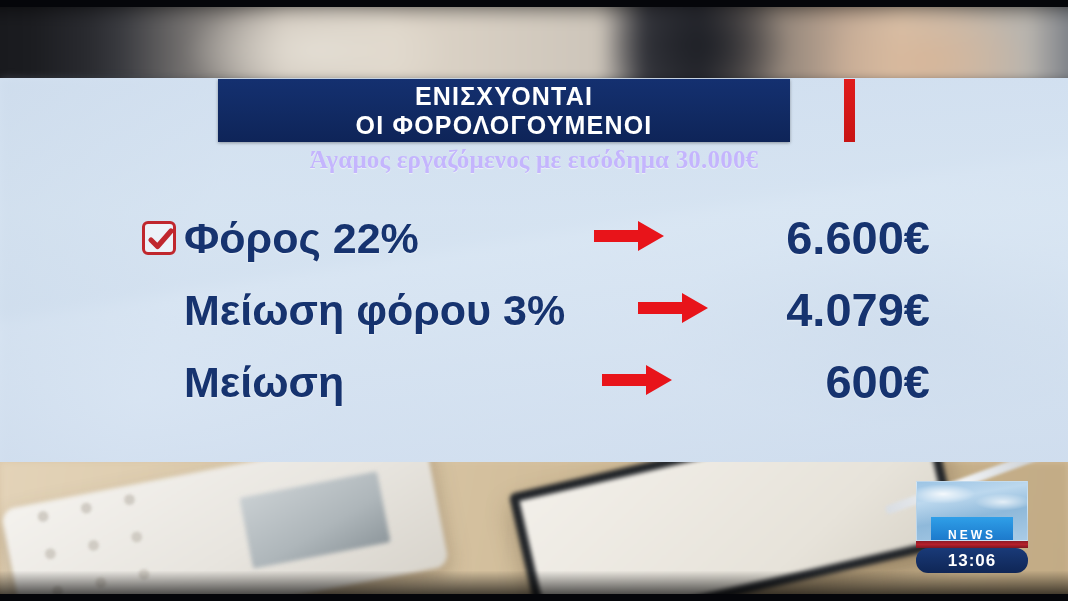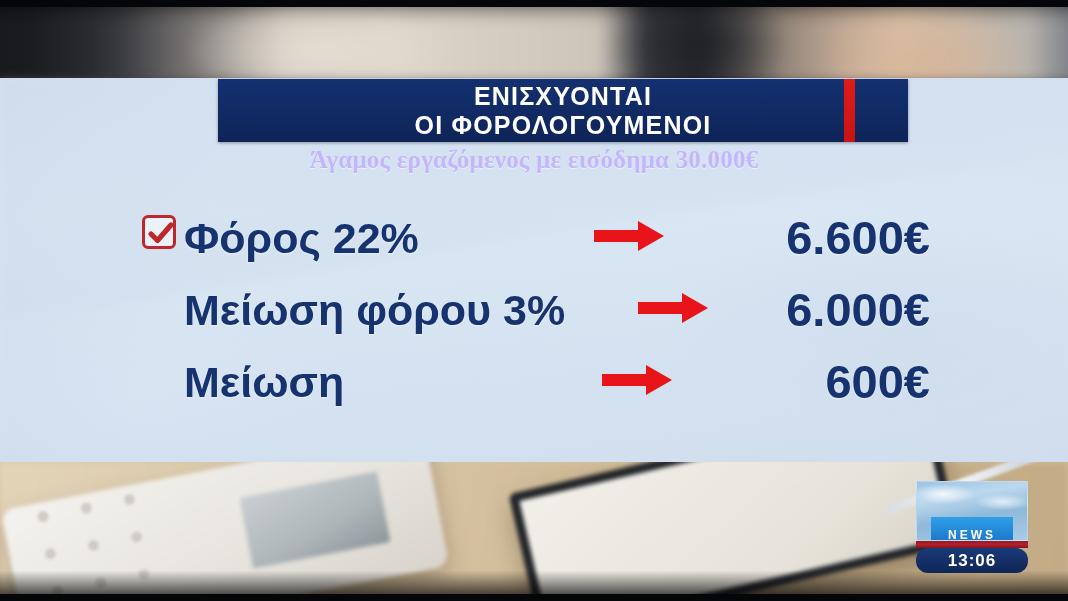--- a/index.html
+++ b/index.html
@@ -154,21 +154,21 @@
   }
 
   
   .letterbox-top { position:absolute; left:0; top:0; width:1068px; height:7px; background:#05060a; }
   .letterbox-bottom { position:absolute; left:0; bottom:0; width:1068px; height:7px; background:#05060a; }
 
   
   #banner {
     position: absolute;
     left: 218px; top: 79px;
-    width: 690px; height: 63px;
+    width: 572px; height: 63px;
     background: linear-gradient(180deg, #143070 0%, #112a63 55%, #0e2458 100%);
     display: flex;
     flex-direction: column;
     align-items: center;
     justify-content: center;
     box-shadow: 0 1px 3px rgba(0,0,0,.35);
   }
   #banner .bline {
     color: #ffffff;
     font-family: "Liberation Sans", sans-serif;
@@ -207,20 +207,21 @@
     width: 812px;
   }
   .row {
     position: relative;
     height: 72px;
     display: flex;
     align-items: center;
   }
   .row .label-wrap {
     display: flex;
+    align-items: center;
     flex: 1 1 auto;
     min-width: 0;
     padding-left: 24px;
   }
 
   
   .checkbox {
     position: relative;
     width: 34px; height: 34px;
     flex: 0 0 auto;
@@ -398,21 +399,21 @@
       <div class="label-wrap">
         <span class="checkbox-spacer"></span>
         <span class="row-label">Μείωση φόρου 3%</span>
       </div>
       <div class="row-right">
         <span class="arrow">
           <svg width="72" height="34" viewBox="0 0 72 34" aria-hidden="true">
             <path d="M0 11 L44 11 L44 2 L70 17 L44 32 L44 23 L0 23 Z" fill="#e8141a"></path>
           </svg>
         </span>
-        <span class="row-value">6.000€</span>
+        <span class="row-value">4.079€</span>
       </div>
     </div>
 
     <div class="row row-3">
       <div class="label-wrap">
         <span class="checkbox-spacer"></span>
         <span class="row-label">Μείωση</span>
       </div>
       <div class="row-right">
         <span class="arrow">

